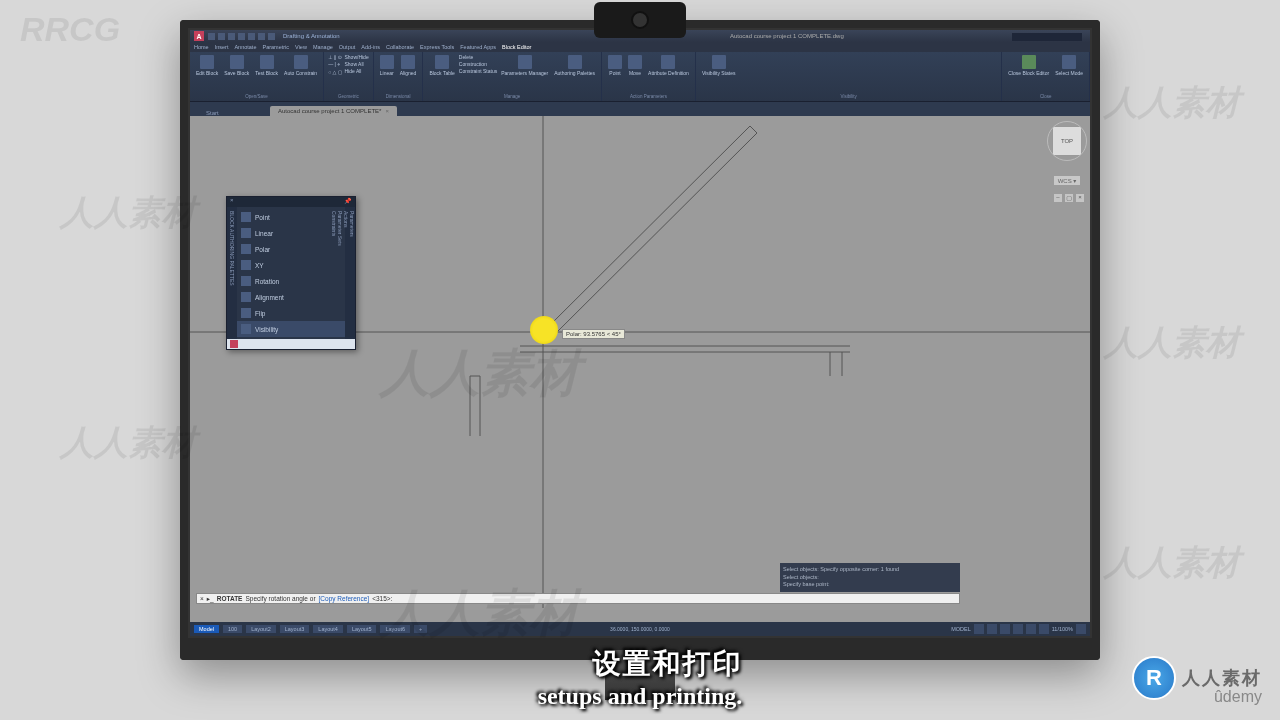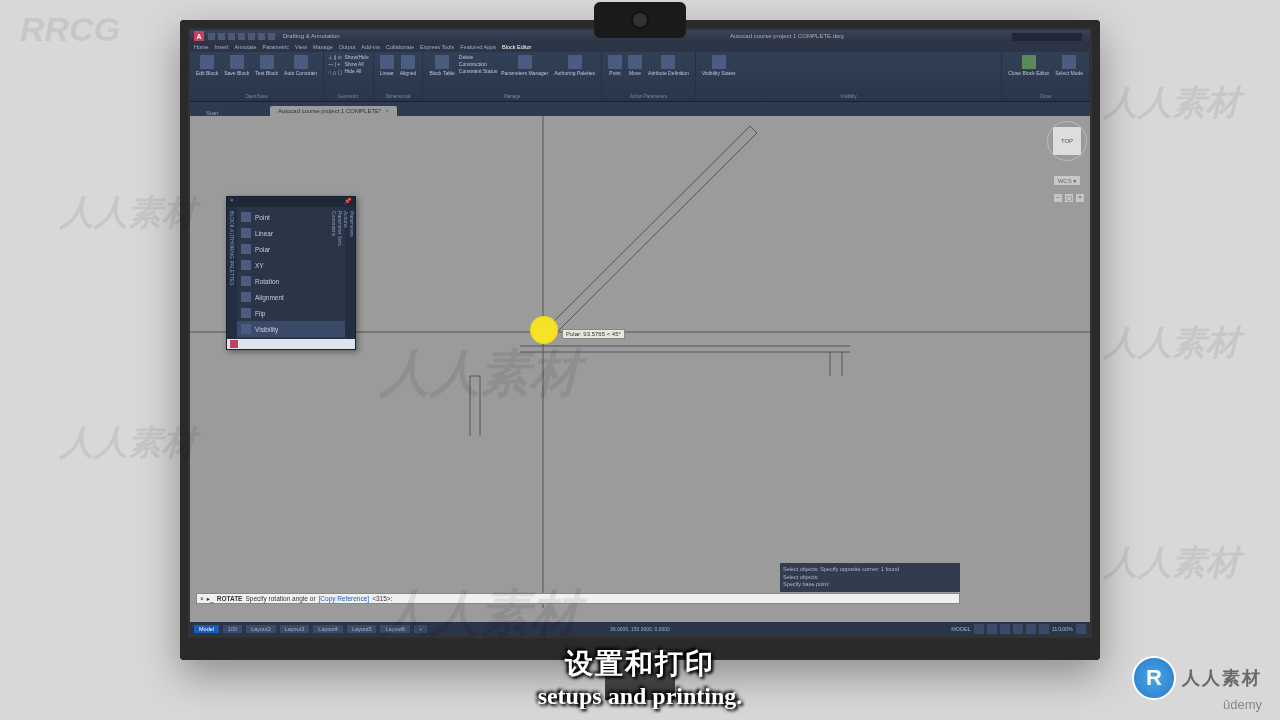--- a/index.html
+++ b/index.html
@@ -61,30 +61,30 @@
   .cmdline{position:absolute;bottom:4px;left:6px;right:130px;height:11px;background:#f0f0f0;border:1px solid #888;font-size:6.5px;color:#333;display:flex;align-items:center;padding:0 3px;gap:3px}
   .cmdline .k{color:#1a5ab8}
 
   .statusbar{position:absolute;bottom:0;left:0;right:0;height:14px;background:#2a3548;display:flex;align-items:center;font-size:5.5px;color:#9fb0cc;padding:0 4px;gap:4px}
   .statusbar .stab{background:#3a4a68;padding:1px 5px}
   .statusbar .stab.act{background:#1a5ab8;color:#fff}
   .statusbar .right{margin-left:auto;display:flex;gap:3px;align-items:center}
   .statusbar .coord{position:absolute;left:50%;transform:translateX(-50%);font-size:5px}
   .sbtn{width:10px;height:10px;background:#3a4a68}
 
-  .subs{position:absolute;left:50%;bottom:10px;transform:translateX(-50%);text-align:center;z-index:50}
+  .subs{position:absolute;left:50%;bottom:10px;transform:translateX(-50%);text-align:right;z-index:50}
   .subs div{color:#fff;font-weight:bold;text-shadow:0 0 5px #000,2px 2px 3px #000,-2px -2px 3px #000}
   .sub-cn{font-size:28px;letter-spacing:2px}
   .sub-en{font-size:24px;font-family:Georgia,serif}
 
   .brand{position:absolute;right:18px;bottom:20px;z-index:50;display:flex;align-items:center;gap:6px}
   .brand-ic{width:44px;height:44px;border-radius:50%;background:radial-gradient(circle,#4aa8e8,#2878c8);border:2px solid #fff;position:relative}
   .brand-ic::after{content:"R";position:absolute;left:50%;top:50%;transform:translate(-50%,-50%);color:#fff;font-weight:bold;font-size:22px}
   .brand-tx{color:#6a6a6a;font-size:18px;font-weight:bold;letter-spacing:2px;line-height:1}
-  .udemy{position:absolute;right:18px;bottom:8px;color:#888;font-size:13px;z-index:50}
+  .udemy{position:absolute;right:18px;bottom:14px;color:#888;font-size:16px;z-index:50}
 
   .winbtns{position:absolute;top:78px;right:6px;display:flex;gap:3px}
   .winbtns span{width:8px;height:8px;background:#c5c5c5;font-size:6px;text-align:center;color:#555}
 </style>
 </head>
 <body>
 
 <div class="wm" style="left:20px;top:10px">RRCG</div>
 <div class="wm" style="left:60px;top:190px">人人素材</div>
 <div class="wm" style="left:60px;top:420px">人人素材</div>

